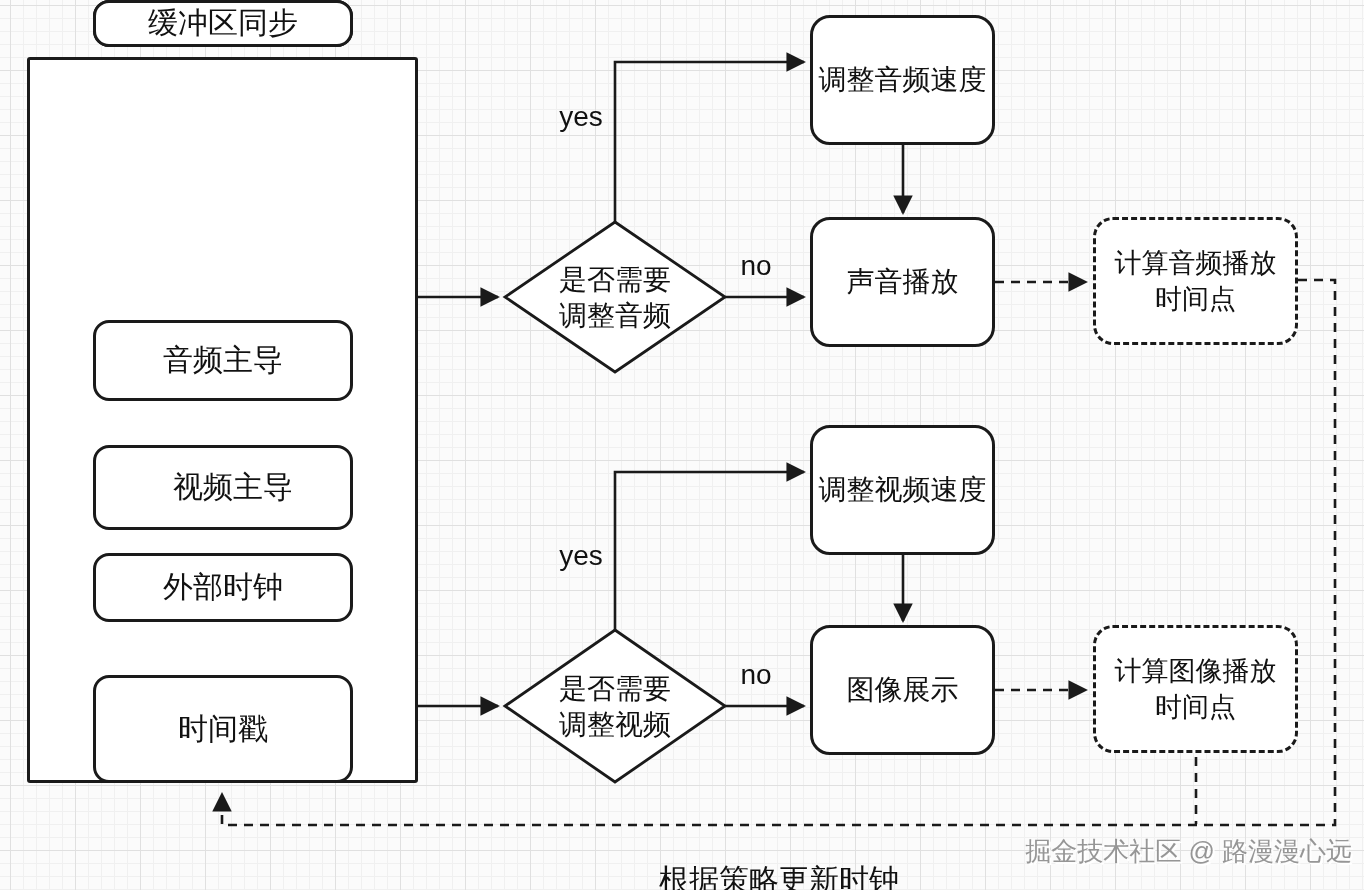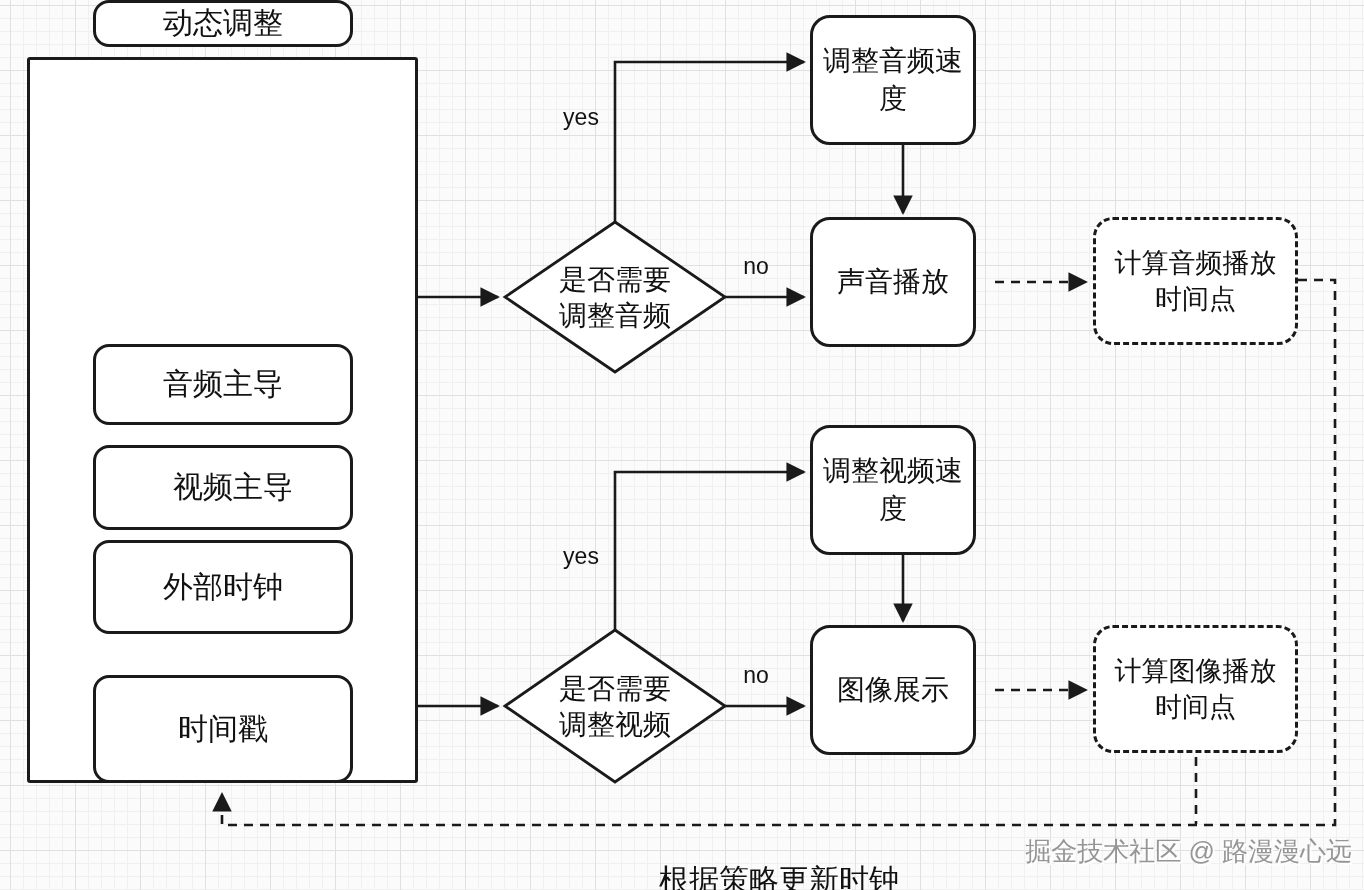--- a/index.html
+++ b/index.html
@@ -66,26 +66,26 @@
     white-space: nowrap;
   }
   .strategy-item {
     left: 93px;
     width: 260px;
     border-radius: 16px;
     font-size: 30px;
   }
   .strategy-item:nth-of-type(1) { top: 83px;  height: 81px; }
   .strategy-item:nth-of-type(2) { top: 206px; height: 82px; }
-  .strategy-item:nth-of-type(3) { top: 320px; height: 81px; margin-top: 24px; }
+  .strategy-item:nth-of-type(3) { top: 320px; height: 81px; }
   .strategy-item:nth-of-type(4) { top: 445px; height: 85px; padding-left: 20px; }
-  .strategy-item:nth-of-type(5) { top: 540px; height: 94px; }
+  .strategy-item:nth-of-type(5) { top: 553px; height: 69px; }
   .strategy-item:nth-of-type(6) { top: 675px; height: 108px; }
   .process-box {
-    width: 166px; height: 130px;
+    width: 185px; height: 130px;
     border-radius: 20px;
     font-size: 28px;
     line-height: 1.35;
     padding: 4px;
   }
   #adjust-audio-box  { left: 810px; top: 15px; }
   #sound-play-box    { left: 810px; top: 217px; }
   #adjust-video-box  { left: 810px; top: 425px; }
   #image-display-box { left: 810px; top: 625px; }
   .calc-box {
@@ -106,21 +106,21 @@
     font-size: 28px;
     line-height: 1.3;
     text-align: center;
     white-space: nowrap;
   }
   #audio-decision-label { left: 615px; top: 298px; }
   #video-decision-label { left: 615px; top: 707px; }
   .branch-label {
     position: absolute;
     transform: translate(-50%, -50%);
-    font-size: 23px;
+    font-size: 28px;
     white-space: nowrap;
   }
   #audio-yes-label { left: 581px; top: 117px; }
   #audio-no-label  { left: 756px; top: 266px; }
   #video-yes-label { left: 581px; top: 556px; }
   #video-no-label  { left: 756px; top: 675px; }
   #feedback-label {
     position: absolute;
     left: 779px; top: 880px;
     transform: translate(-50%, -50%);
@@ -167,20 +167,21 @@
     <polygon class="diamond-shape" points="615,630 725,706 615,782 505,706"></polygon>
   </svg>
 
   <div class="panel-title">策略</div>
   <div class="node" id="strategy-panel"></div>
   <div class="node strategy-item">音频主导</div>
   <div class="node strategy-item">视频主导</div>
   <div class="node strategy-item">外部时钟</div>
   <div class="node strategy-item">时间戳</div>
   <div class="node strategy-item">动态调整</div>
+  <div class="node strategy-item">缓冲区同步</div>
 
   <div class="diamond-label" id="audio-decision-label">
     <span>是否需要</span>
     <span>调整音频</span>
   </div>
   <div class="diamond-label" id="video-decision-label">
     <span>是否需要</span>
     <span>调整视频</span>
   </div>
 

